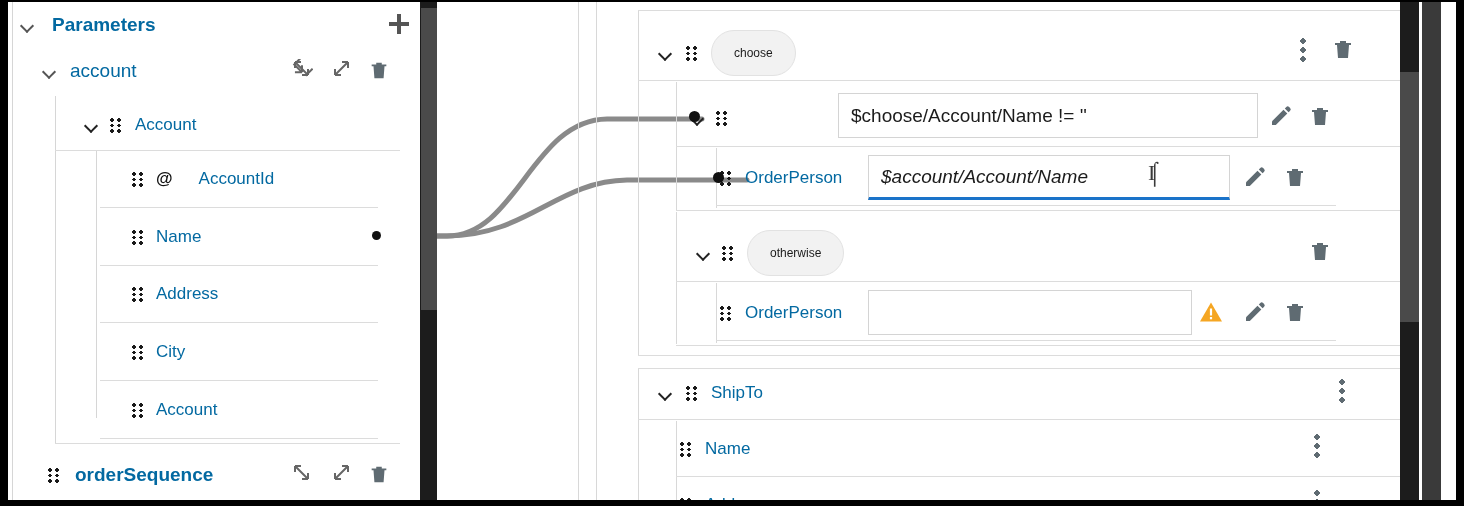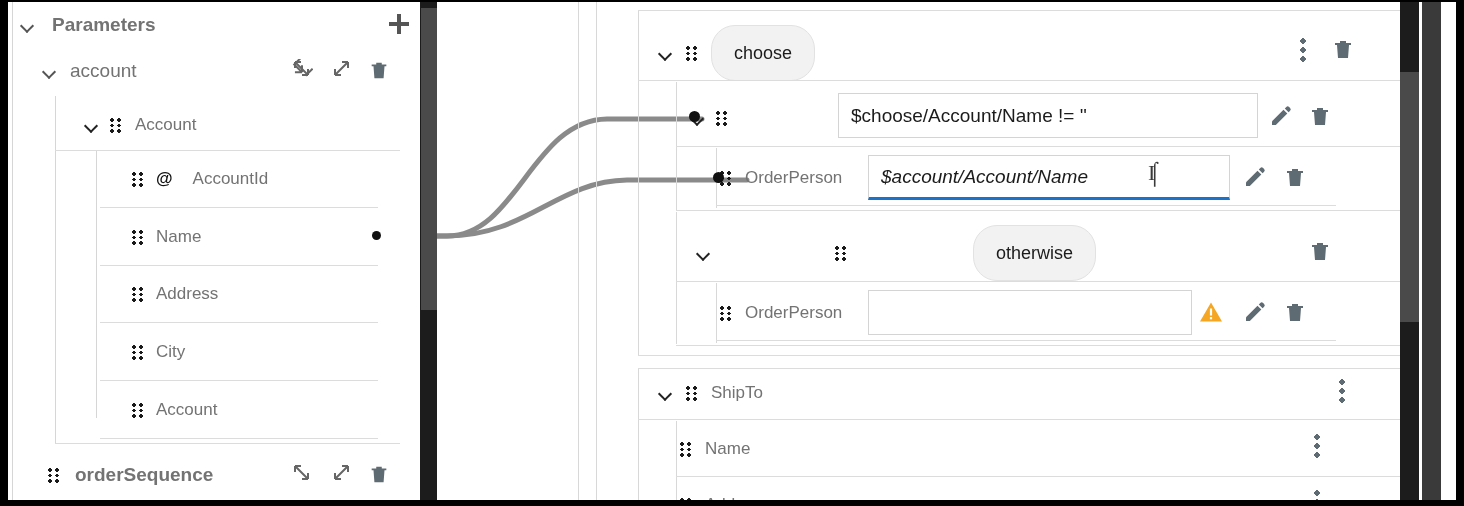--- a/index.html
+++ b/index.html
@@ -69,21 +69,21 @@
       radial-gradient(circle at 2px 2px, #1a1a1a 1.6px, transparent 1.8px),
       radial-gradient(circle at 9px 2px, #1a1a1a 1.6px, transparent 1.8px),
       radial-gradient(circle at 2px 7.5px, #1a1a1a 1.6px, transparent 1.8px),
       radial-gradient(circle at 9px 7.5px, #1a1a1a 1.6px, transparent 1.8px),
       radial-gradient(circle at 2px 13px, #1a1a1a 1.6px, transparent 1.8px),
       radial-gradient(circle at 9px 13px, #1a1a1a 1.6px, transparent 1.8px);
   }
 
   .lbl {
     font-size: 17px;
-    color: #737373;
+    color: #0369a1;
     white-space: nowrap;
   }
   .lbl.big { font-size: 19px; }
   .lbl.bold { font-weight: bold; font-size: 19px; }
   .at-sign {
     font-size: 17px; font-weight: bold; color: #111;
   }
 
   .icon-btn {
     position: absolute;
@@ -132,26 +132,26 @@
     width: 1px; background: #d8d8d8;
   }
   .rp-sep {
     position: absolute;
     height: 1px; background: #dcdcdc;
   }
 
   .pill {
     display: inline-flex;
     align-items: center; justify-content: center;
-    height: 56px;
+    height: 46px;
     padding: 0 22px;
     border-radius: 24px;
     background: #f2f2f2;
     border: 1px solid #e2e2e2;
-    font-size: 18px;
+    font-size: 12px;
     color: #1b1b1b;
     white-space: nowrap;
   }
 
   .field {
     position: absolute;
     background: #fff;
     border: 1px solid #d4d4d4;
     display: flex;
     align-items: center;
@@ -238,21 +238,21 @@
       <div class="row" style="left:76px; top:96px; width:300px;">
         <span class="caret" style="margin-right:12px;"></span>
         <span class="grip" style="margin-right:14px;"></span>
         <span class="lbl">Account</span>
       </div>
       <div class="row-sep" style="left:47px; top:150px; width:345px;"></div>
 
       <div class="row" style="left:124px; top:150px; width:260px;">
         <span class="grip" style="margin-right:13px;"></span>
         <span class="at-sign">@</span>
-        <span class="lbl" style="margin-left:20px;">AccountId</span>
+        <span class="lbl" style="margin-left:26px;">AccountId</span>
       </div>
       <div class="row-sep" style="left:92px; top:207px; width:278px;"></div>
 
       <div class="row" style="left:124px; top:208px; width:260px;">
         <span class="grip" style="margin-right:13px;"></span>
         <span class="lbl">Name</span>
       </div>
       <div class="dot" style="left:364px; top:231px; width:9px; height:9px;"></div>
       <div class="row-sep" style="left:92px; top:265px; width:278px;"></div>
 
@@ -367,21 +367,21 @@
     </div>
     <div class="icon-btn" style="left:712px; top:164px;">
       <svg class="ic" width="24" height="24" viewBox="0 0 24 24">
         <path d="M4 6 h16 v2 H4z M9 4 h6 v2 H9z M6 8 h12 l-1 13 H7z" fill="#5f6b72"></path>
       </svg>
     </div>
     <div class="rp-sep" style="left:146px; top:205px; width:620px;"></div>
     <div class="rp-sep" style="left:106px; top:210px; width:724px;"></div>
 
     <div class="rp-guide" style="left:106px; top:212px; height:132px;"></div>
-    <div class="row" style="left:126px; top:224px; width:400px;justify-content:space-between;">
+    <div class="row" style="left:126px; top:224px; width:400px;">
       <span class="caret" style="margin-right:12px;"></span>
       <span class="grip" style="margin-right:14px;"></span>
       <span class="pill">otherwise</span>
     </div>
     <div class="icon-btn" style="left:737px; top:238px;">
       <svg class="ic" width="24" height="24" viewBox="0 0 24 24">
         <path d="M4 6 h16 v2 H4z M9 4 h6 v2 H9z M6 8 h12 l-1 13 H7z" fill="#5f6b72"></path>
       </svg>
     </div>
     <div class="rp-sep" style="left:106px; top:281px; width:724px;"></div>

